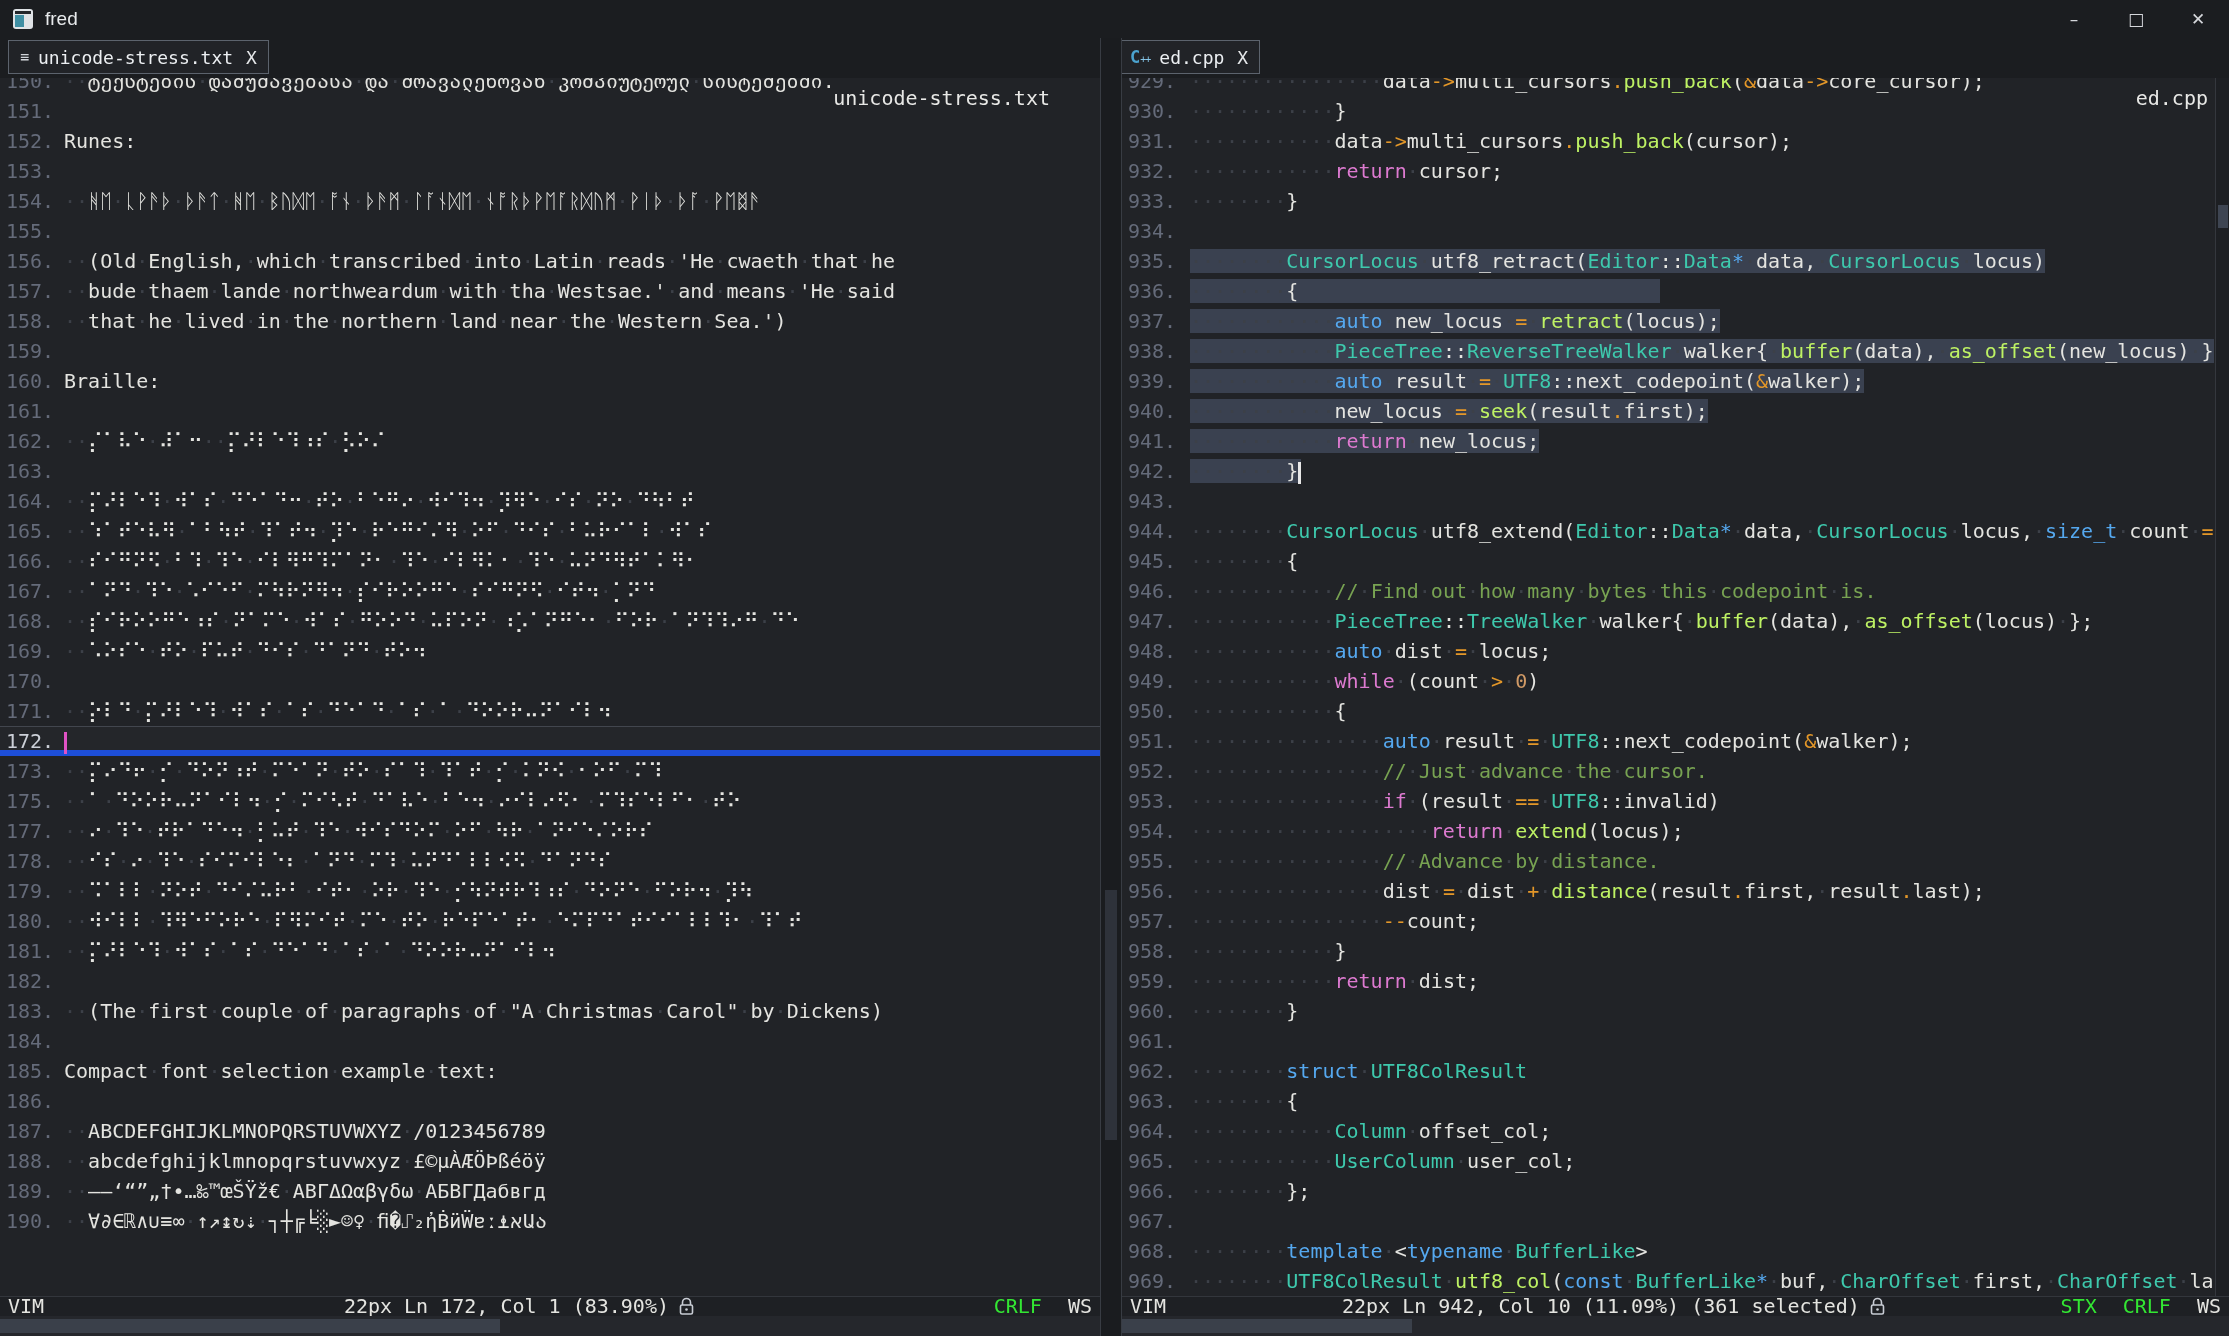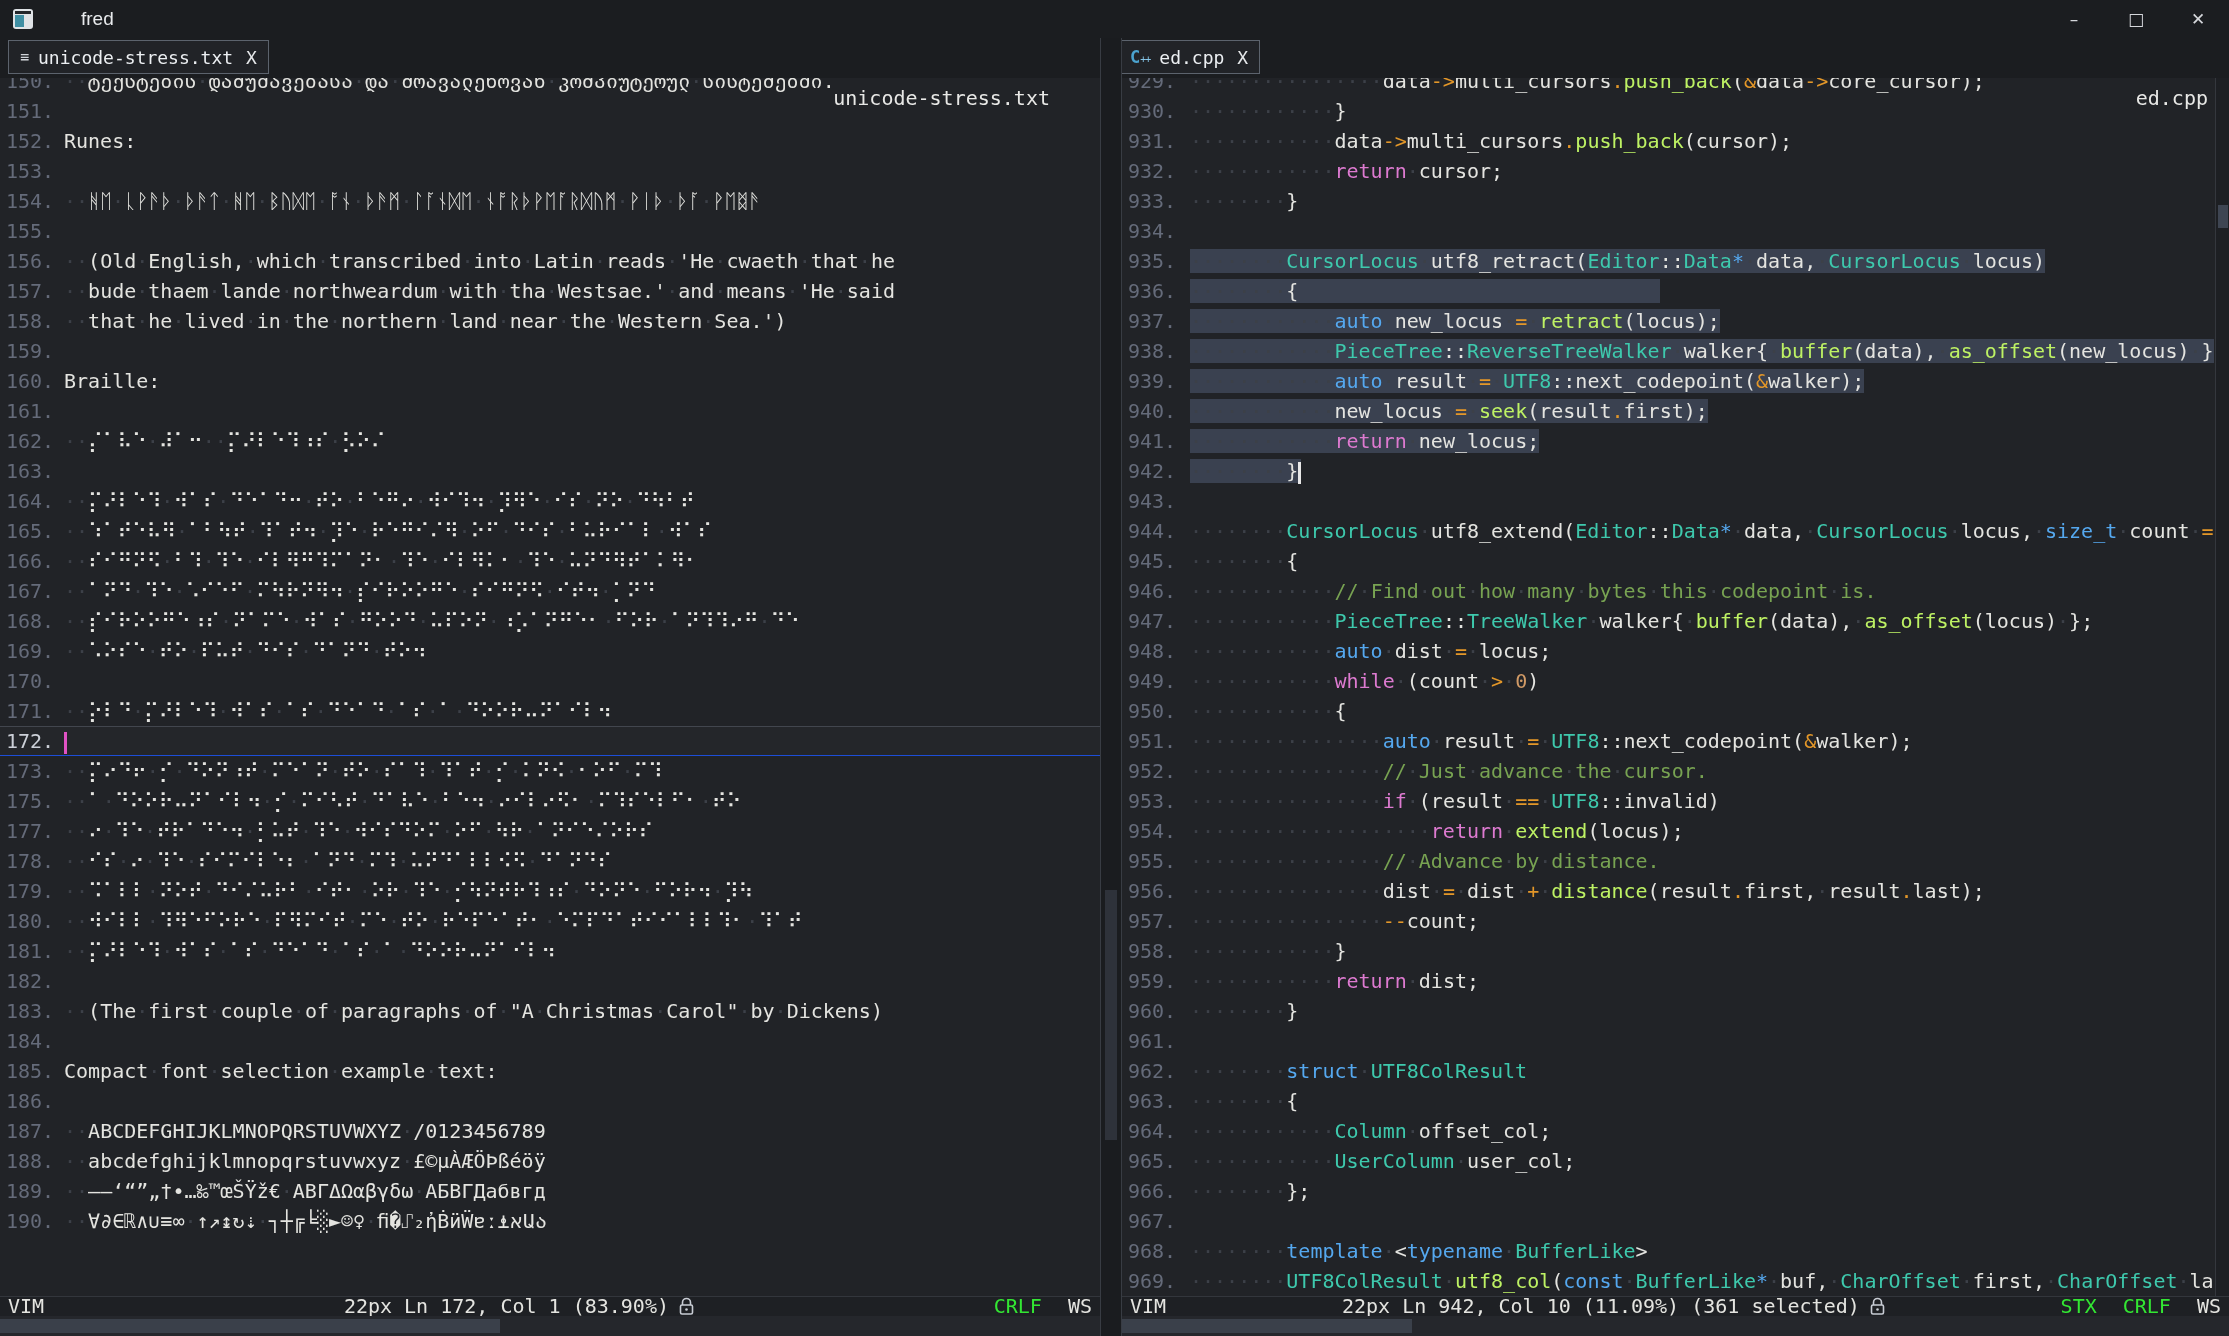--- a/index.html
+++ b/index.html
@@ -1,19 +1,19 @@
 <!DOCTYPE html>
 <html><head>
 <meta charset="utf-8">
 <style>
   html,body{margin:0;padding:0;background:#101113;}
   body{width:2229px;height:1336px;position:relative;overflow:hidden;
        font-family:"DejaVu Sans Mono","DejaVu Sans",monospace;color:#e4e4e0;}
   .titlebar{position:absolute;left:0;top:0;width:2229px;height:38px;background:#1b1d20;
-            display:flex;align-items:center;gap:36px;}
+            display:flex;align-items:center;}
   .app-icon{width:20px;height:20px;margin-left:13px;border-radius:3px;background:#dfe3e6;
             position:relative;overflow:hidden;}
   .app-icon::before{content:"";position:absolute;left:2px;top:6px;width:9px;height:12px;background:#3f8fa3;}
   .app-icon::after{content:"";position:absolute;left:2px;top:2px;right:2px;height:3px;background:#23262a;}
   .title-text{margin-left:12px;font-family:"Liberation Sans",sans-serif;font-size:19px;color:#e8eaec;}
   .win-controls{margin-left:auto;display:flex;height:38px;}
   .win-btn{width:62px;height:38px;display:flex;align-items:center;justify-content:center;
            color:#d5d7db;font-size:17px;font-family:"DejaVu Sans",sans-serif;}
   .tabstrip{position:absolute;left:0;top:38px;width:2229px;height:40px;background:#1b1d20;}
   .tab{position:absolute;top:2px;height:34px;display:inline-flex;align-items:center;gap:9px;
@@ -23,21 +23,21 @@
   .tab-right{left:1118px;}
   .tab .ticon{font-size:15px;color:#cfd3d8;}
   .cpp-c{color:#4ba3cf;font-weight:bold;font-size:17px;}
   .cpp-pp{color:#86c6e8;font-size:10px;letter-spacing:-1px;}
   .tab .tclose{margin-left:4px;color:#e6e8ea;}
   .pane{position:absolute;top:78px;height:1218px;background:#212327;overflow:hidden;}
   .pane-left{left:0;width:1100px;}
   .pane-right{left:1122px;width:1107px;}
   .lines{margin-top:-12px;}
   .line{height:30px;line-height:30px;white-space:pre;font-size:20px;box-sizing:border-box;padding-left:6px;}
-  .line.current{border-top:1px solid #42464e;border-bottom:1px solid #1d4ed8;line-height:28px;background:rgba(255,255,255,0.015);}
+  .line.current{border-top:1px solid #42464e;border-bottom:6px solid #1d4ed8;line-height:28px;background:rgba(255,255,255,0.015);}
   .num{display:inline-block;width:58px;color:#656b7a;}
   .pane-right .num{width:62px;}
   .num.numcur{color:#ccd0d8;}
   .code{white-space:pre;}
   .code.sel{background:#3a4150;}
   .sg-w{color:#3c4048;}
   .sg-t{color:#e4e4e0;}
   .sg-k{color:#55a8ef;}
   .sg-p{color:#dd7ad0;}
   .sg-y{color:#3ec9ad;}

